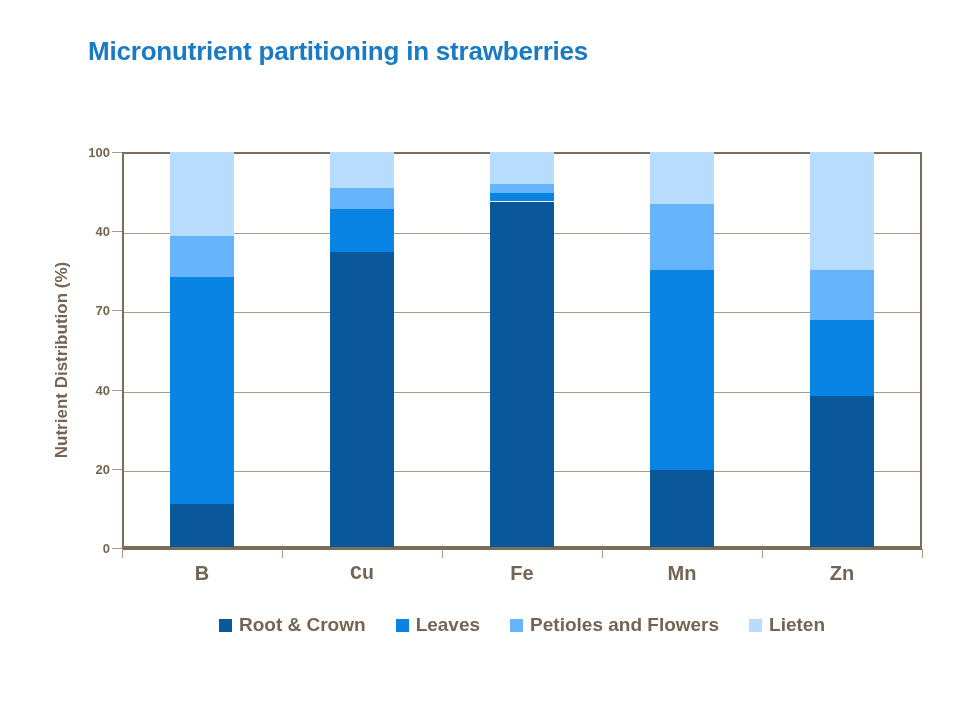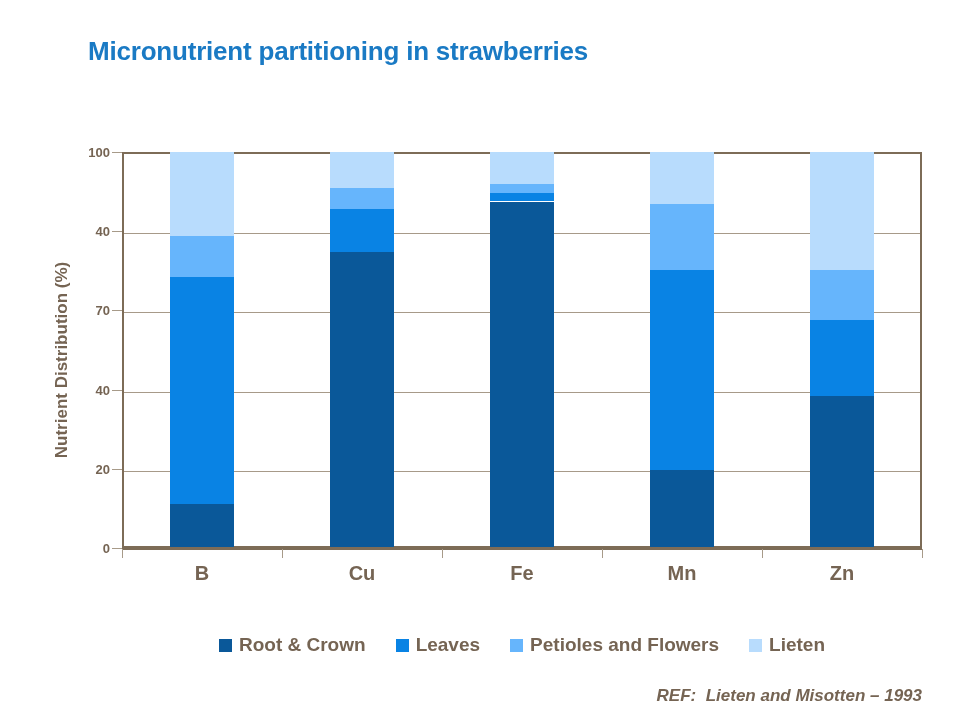--- a/index.html
+++ b/index.html
@@ -150,21 +150,20 @@
   
   .legend {
     position: absolute;
     left: 122px;
     top: 614px;
     width: 800px;
     display: flex;
     justify-content: center;
     align-items: center;
     gap: 30px;
-    margin-top: 20px;
   }
   .legend-item {
     display: flex;
     align-items: center;
     gap: 7px;
     white-space: nowrap;
   }
   .legend-swatch {
     width: 13px;
     height: 13px;
@@ -260,21 +259,21 @@
 
   <div class="x-axis-line"></div>
   <div id="x-axis">
       <div class="x-tick-mark" style="left: 122px;"></div>
       <div class="x-tick-mark" style="left: 282px;"></div>
       <div class="x-tick-mark" style="left: 442px;"></div>
       <div class="x-tick-mark" style="left: 602px;"></div>
       <div class="x-tick-mark" style="left: 762px;"></div>
       <div class="x-tick-mark" style="left: 922px;"></div>
       <div class="x-tick-label" style="left: 202px;">B</div>
-      <div class="x-tick-label" style="left: 362px;">Cu</div>
+      <div class="x-tick-label" style="left: 362px; font-family: Liberation Mono, monospace;">Cu</div>
       <div class="x-tick-label" style="left: 522px;">Fe</div>
       <div class="x-tick-label" style="left: 682px;">Mn</div>
       <div class="x-tick-label" style="left: 842px;">Zn</div>
     </div>
 
   <div class="legend" id="legend">
       <div class="legend-item">
         <span class="legend-swatch" style="background: rgb(10, 88, 153);"></span>
         <span class="legend-label">Root &amp; Crown</span>
       </div>
@@ -285,20 +284,19 @@
       <div class="legend-item">
         <span class="legend-swatch" style="background: rgb(102, 181, 252);"></span>
         <span class="legend-label">Petioles and Flowers</span>
       </div>
       <div class="legend-item">
         <span class="legend-swatch" style="background: rgb(184, 220, 253);"></span>
         <span class="legend-label">Lieten</span>
       </div>
     </div>
 
-  <div class="footer-ref">REF:  Lieten and Misotten – 1993</div>
 <div class="y-tick-mark" style="top: 548px;"></div>
     <div class="y-tick-mark" style="top: 468.8px;"></div>
     <div class="y-tick-mark" style="top: 389.6px;"></div>
     <div class="y-tick-mark" style="top: 310.4px;"></div>
     <div class="y-tick-mark" style="top: 231.2px;"></div>
     <div class="y-tick-mark" style="top: 152px;"></div>
   </div>
 
 </body></html>

